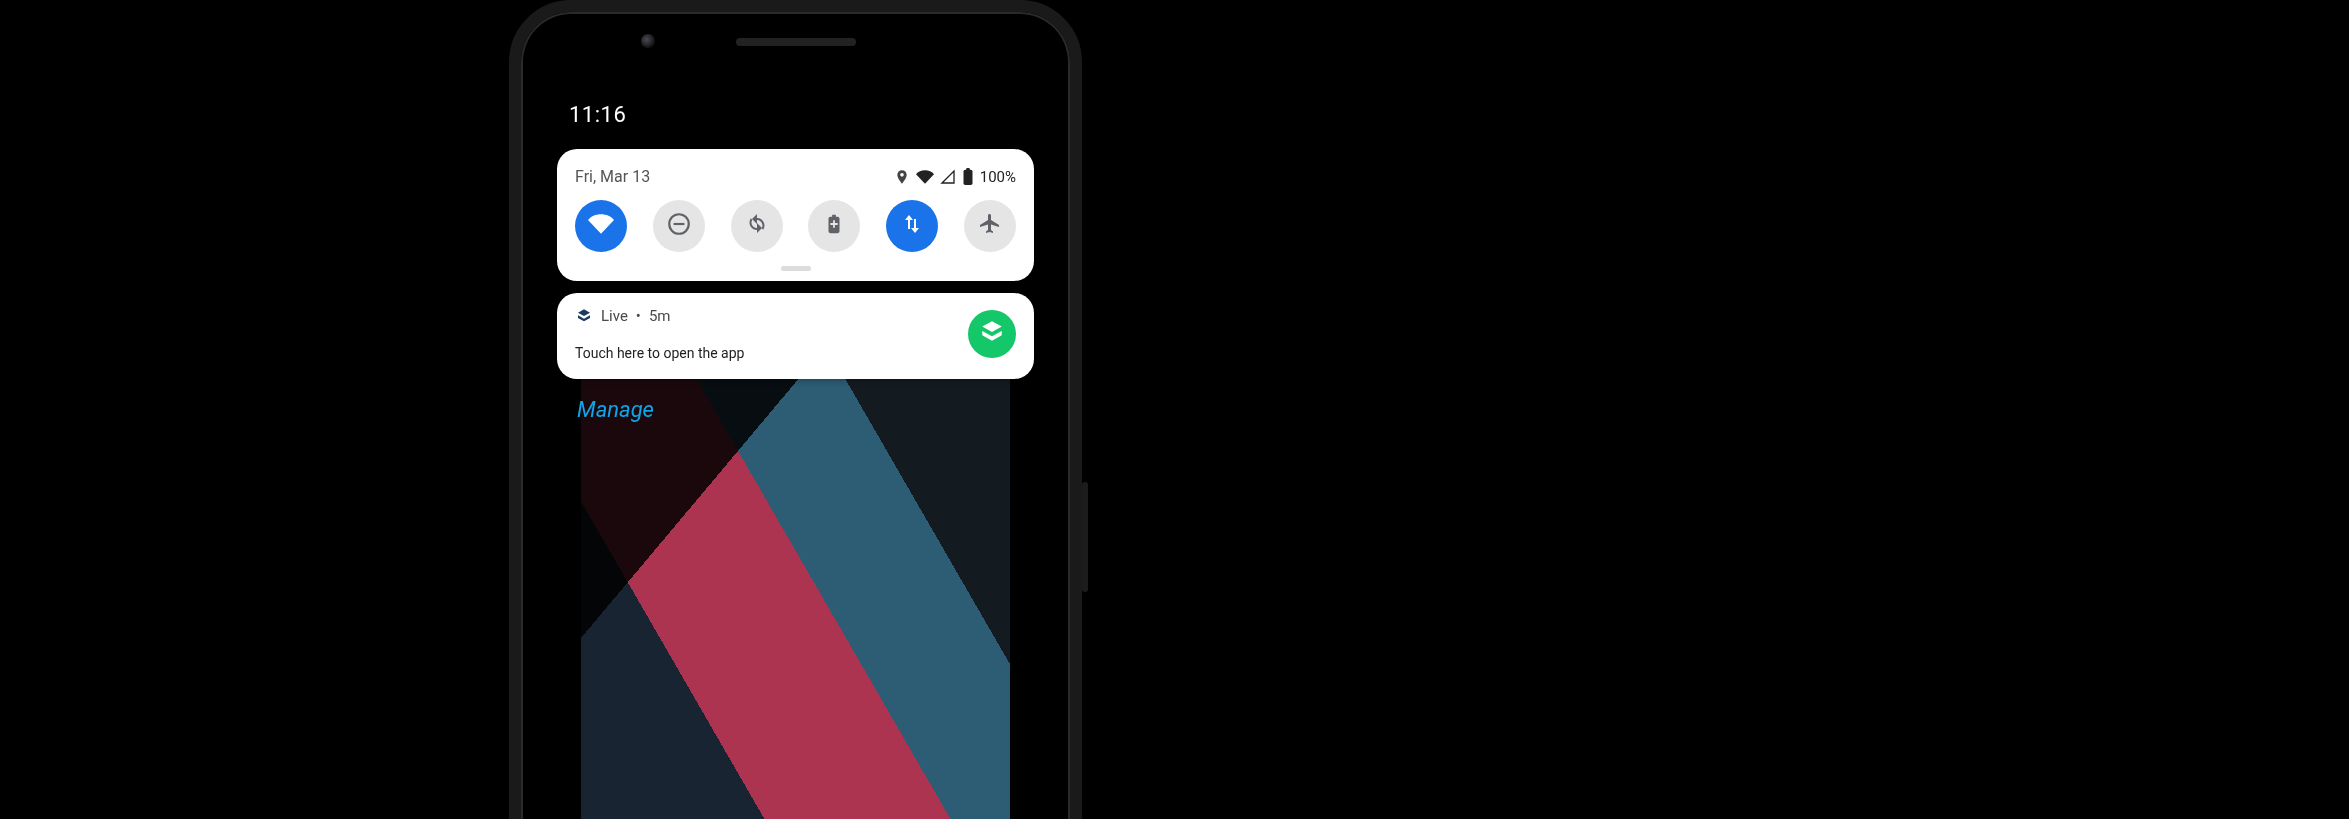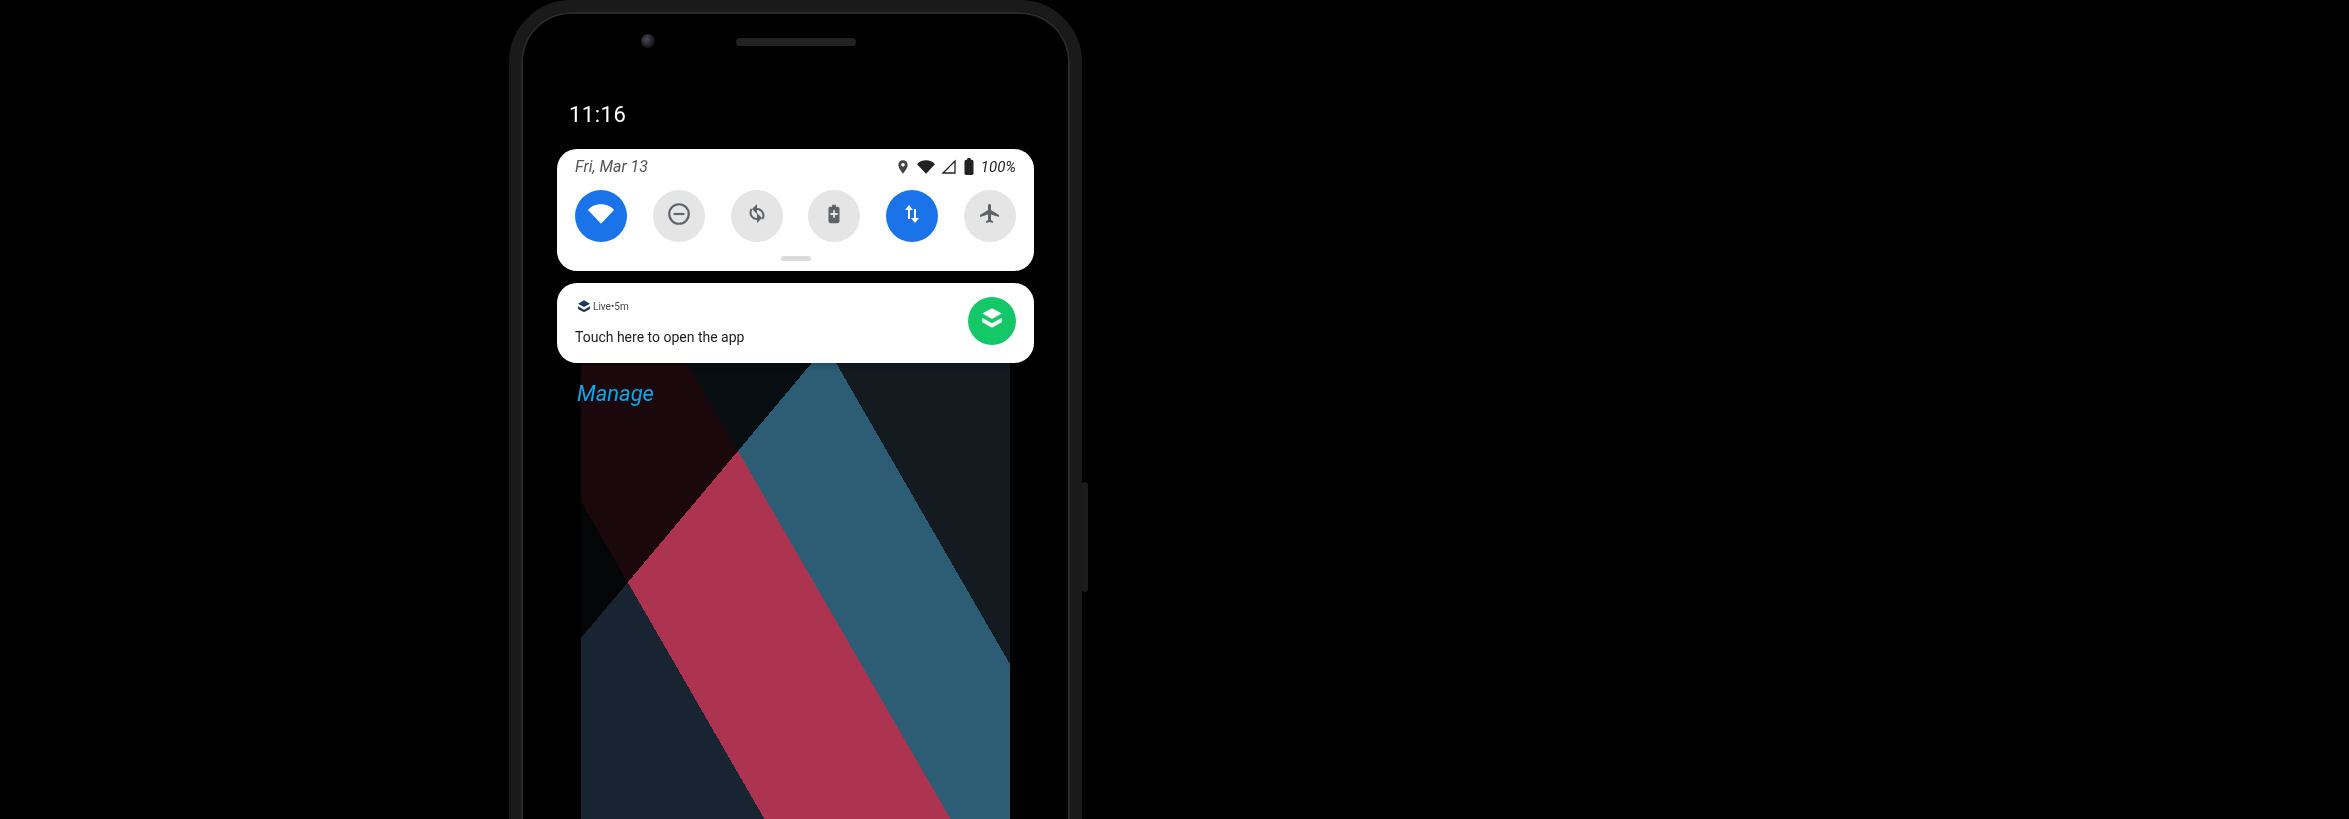--- a/index.html
+++ b/index.html
@@ -88,22 +88,21 @@
   }
 
   .card {
     background: #fff;
     border-radius: 20px;
     box-shadow: 0 2px 6px rgba(0,0,0,0.25);
   }
 
   
   .qs {
-    padding: 8px 18px 10px 18px;
-    font-style: italic;
+    padding: 18px 18px 10px 18px;
   }
   .qs-top {
     display: flex;
     align-items: center;
     justify-content: space-between;
     font-size: 16px;
     color: #555;
     margin-bottom: 14px;
   }
   .qs-top-right {
@@ -146,24 +145,24 @@
     padding: 14px 18px 18px 18px;
     display: flex;
     justify-content: space-between;
     align-items: center;
     gap: 12px;
   }
   .notif-left { flex: 1; min-width: 0; }
   .notif-head {
     display: flex;
     align-items: center;
-    gap: 0;
+    gap: 8px;
     color: #4a4a4a;
-    font-size: 10px;
-    margin-bottom: 13px;
+    font-size: 15px;
+    margin-bottom: 20px;
   }
   .notif-app-icon {
     width: 18px;
     height: 18px;
     display: inline-flex;
     align-items: center;
     justify-content: center;
   }
   .notif-title {
     font-size: 19px;

